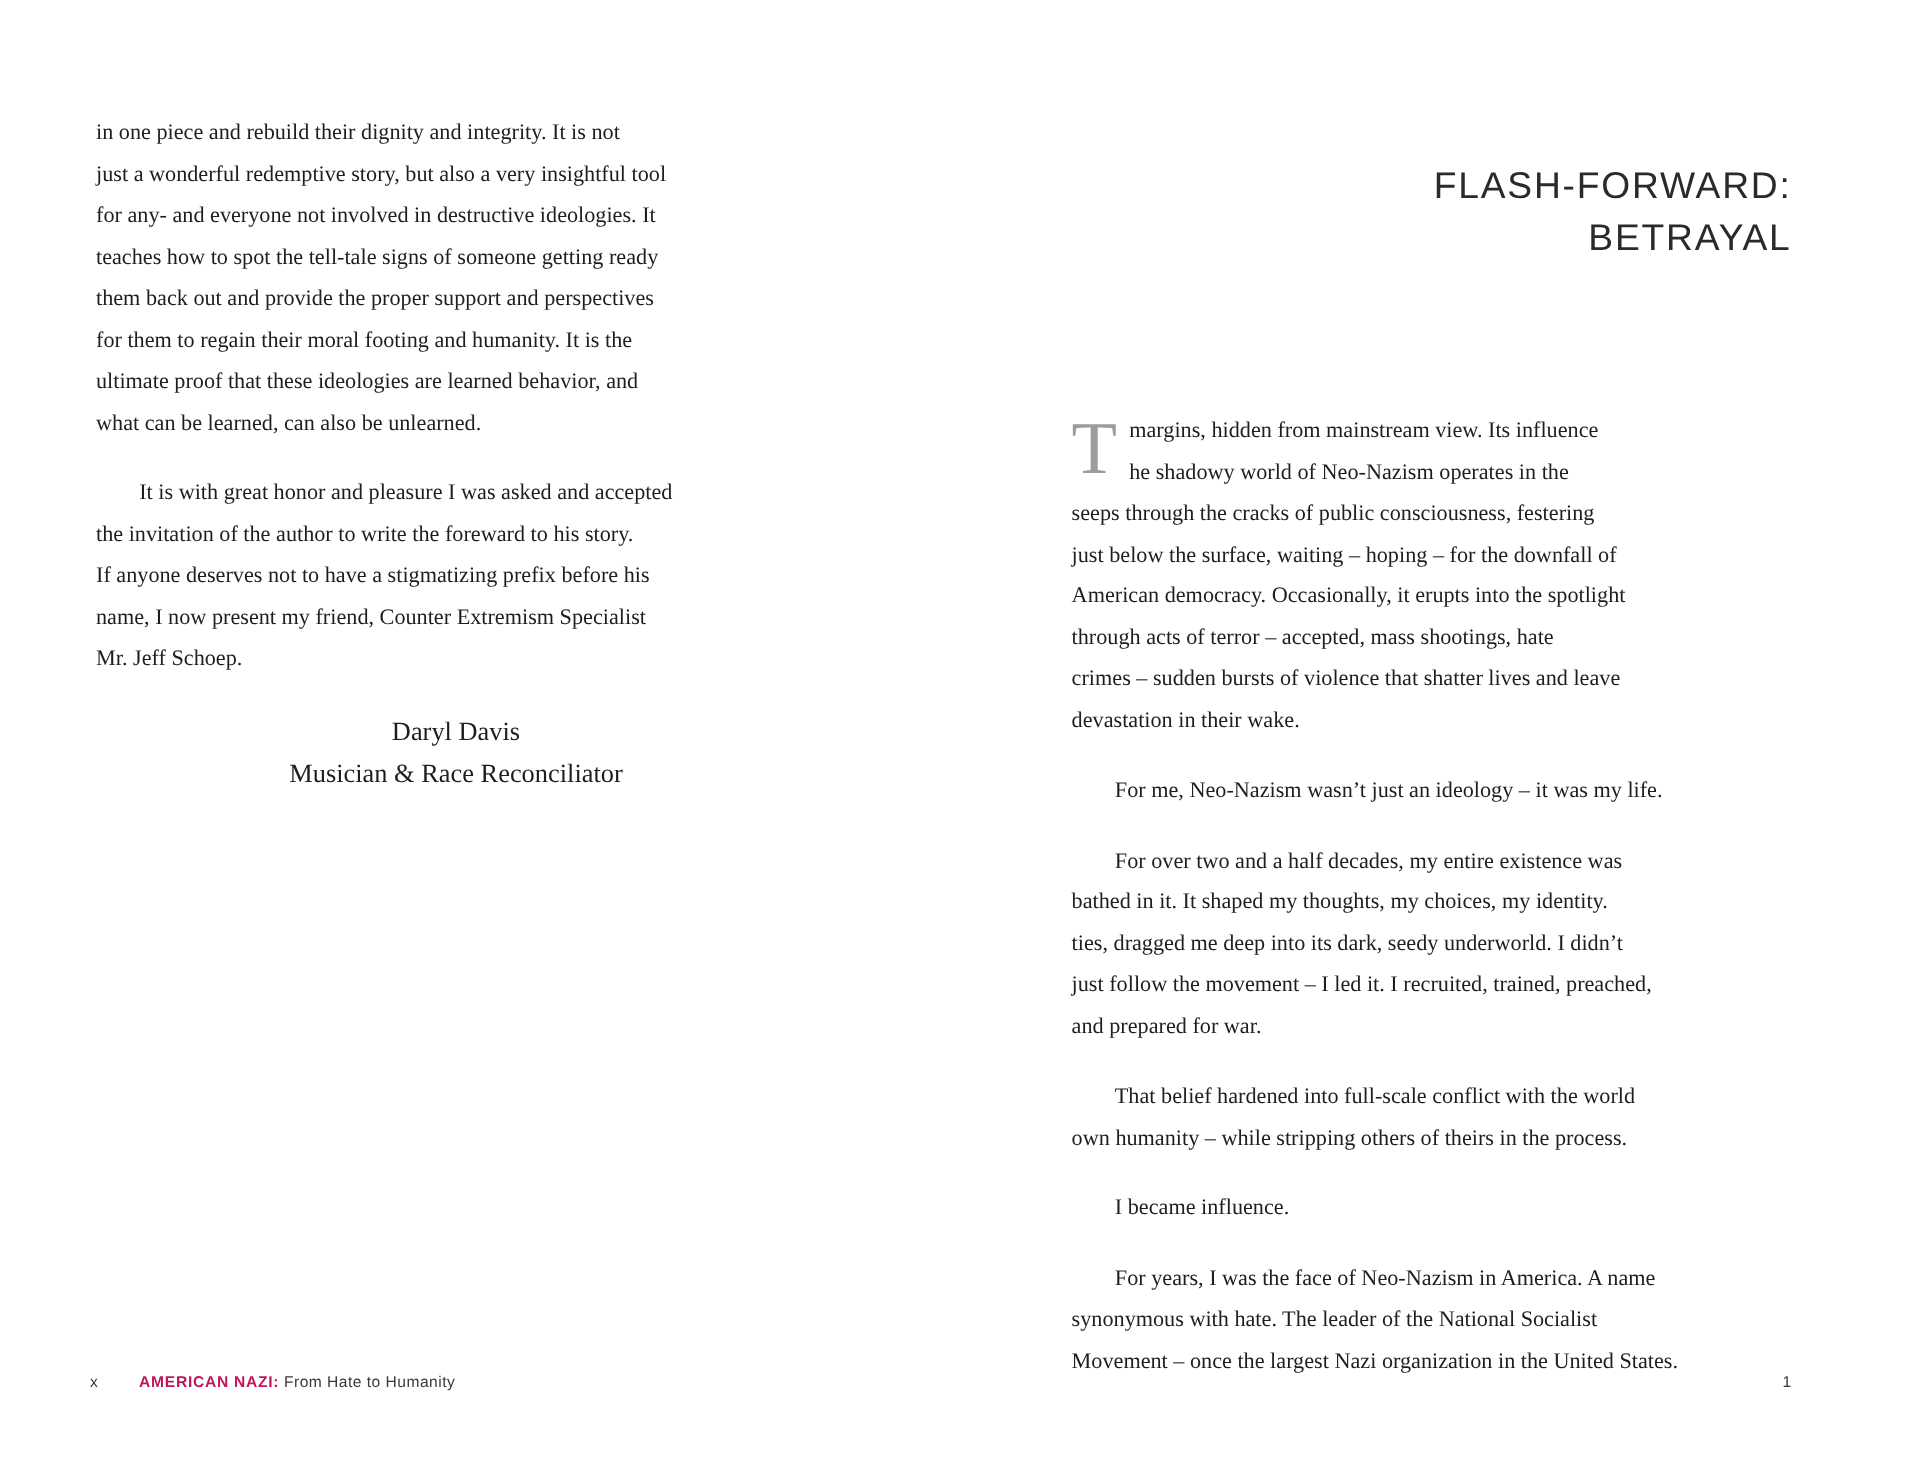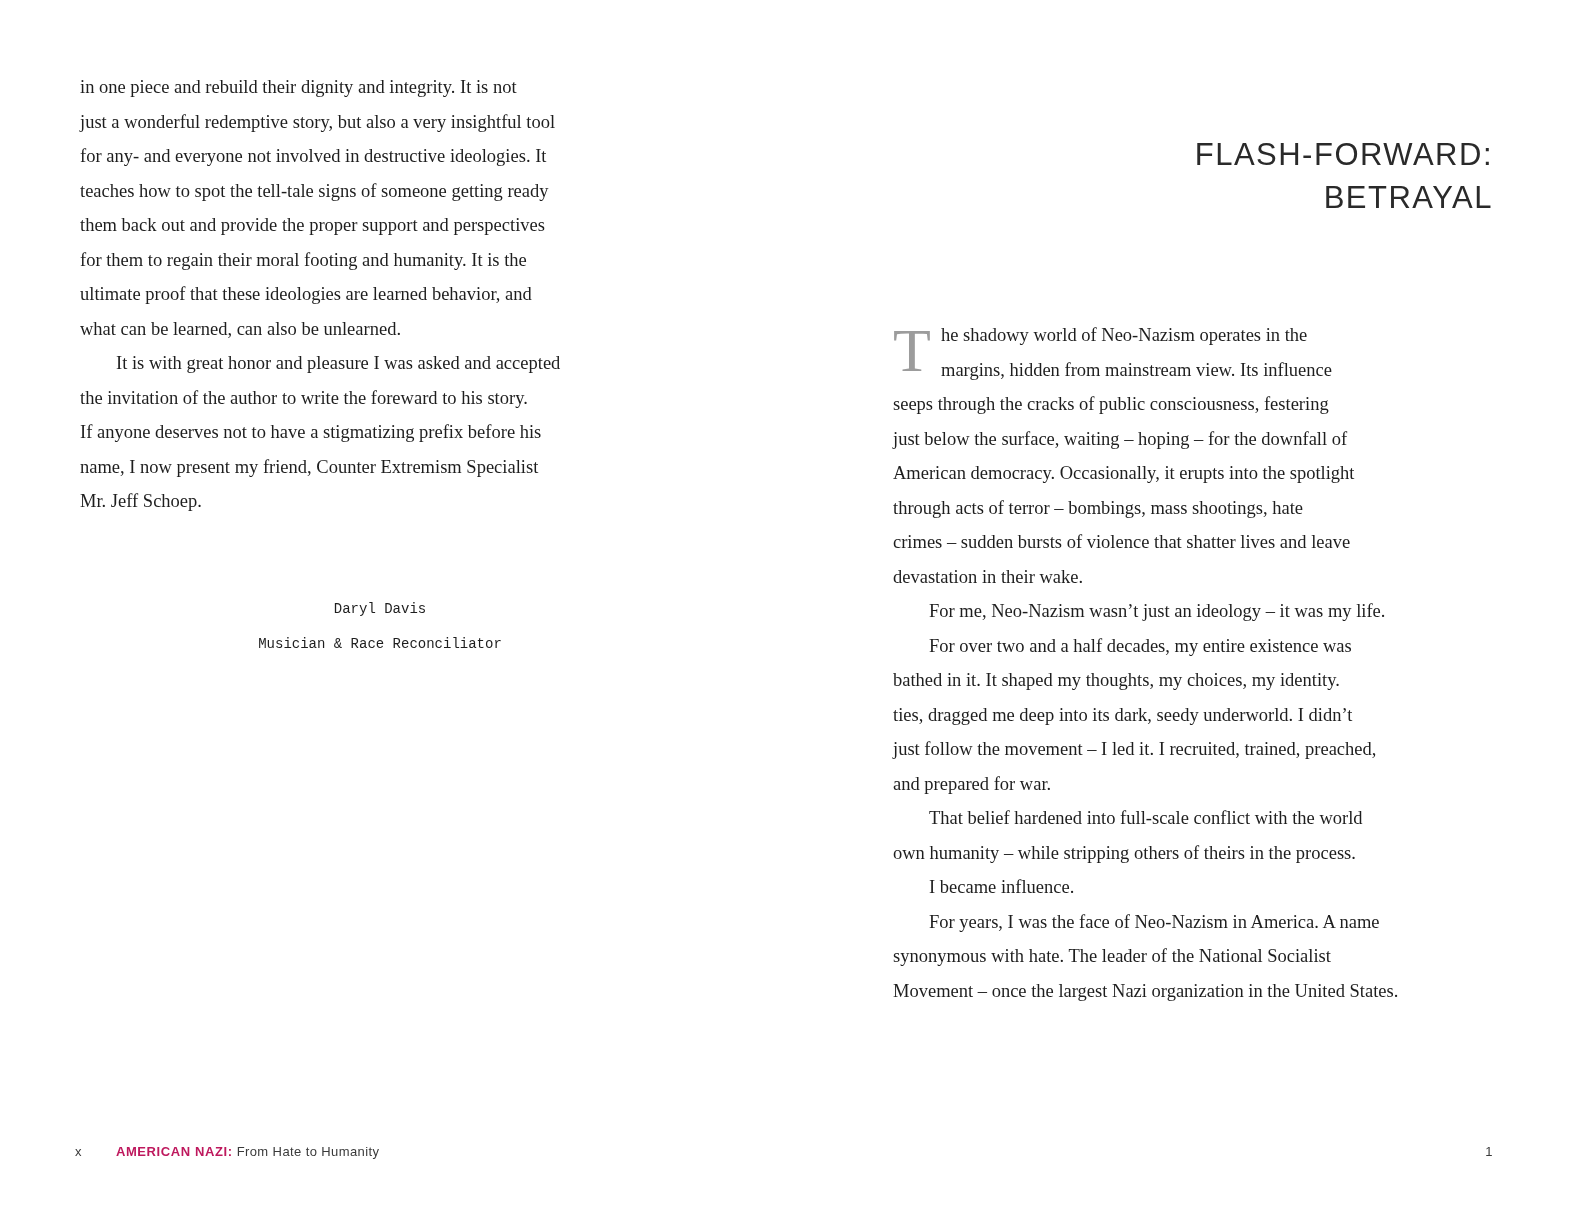--- a/index.html
+++ b/index.html
@@ -12,42 +12,41 @@
     color: #1e1e1e;
     overflow: hidden;
   }
   .body-text {
     position: absolute;
     font-size: 18.5px;
     line-height: 34.5px;
   }
   #left-body { left: 80px; top: 70px; width: 600px; }
   #right-body { left: 893px; top: 318px; width: 600px; }
-  .para { position: relative; }
+  .para { position: relative; margin-top: 24px; }
   .line { white-space: nowrap; }
   .line.indent { padding-left: 36px; }
   .line.dc-indent { margin-left: 48px; }
   .drop-cap {
     position: absolute;
     left: 0;
     top: 3px;
     font-size: 62px;
     line-height: 58px;
     color: #9c9c9c;
     font-family: "Liberation Serif", serif;
   }
   .signature {
     position: absolute;
     left: 80px;
     top: 592px;
     width: 600px;
     text-align: center;
-    font-size: 14px;
+    font-size: 22px;
     line-height: 35px;
-    font-family: Liberation Mono, monospace;
   }
   .chapter-label {
     position: absolute;
     left: 893px;
     top: 76px;
     width: 600px;
     text-align: center;
     font-family: "Liberation Sans", sans-serif;
     font-size: 19px;
     letter-spacing: 3.5px;
@@ -114,26 +113,26 @@
   <div class="footer left-footer">
     <span>x</span><span class="book-title-group"><span class="book-title-bold">AMERICAN NAZI:</span> <span>From Hate to Humanity</span></span>
   </div>
 
 
   <h1 class="chapter-title"><span>FLASH-FORWARD:</span><br><span>BETRAYAL</span></h1>
 
   <div class="body-text" id="right-body">
       <div class="para">
         <span class="drop-cap">T</span>
+        <div class="line dc-indent">margins, hidden from mainstream view. Its influence</div>
         <div class="line dc-indent">he shadowy world of Neo-Nazism operates in the</div>
-        <div class="line dc-indent">margins, hidden from mainstream view. Its influence</div>
         <div class="line">seeps through the cracks of public consciousness, festering</div>
         <div class="line">just below the surface, waiting – hoping – for the downfall of</div>
         <div class="line">American democracy. Occasionally, it erupts into the spotlight</div>
-        <div class="line">through acts of terror – bombings, mass shootings, hate</div>
+        <div class="line">through acts of terror – accepted, mass shootings, hate</div>
         <div class="line">crimes – sudden bursts of violence that shatter lives and leave</div>
         <div class="line">devastation in their wake.</div>
       </div>
       <div class="para">
         <div class="line indent">For me, Neo-Nazism wasn’t just an ideology – it was my life.</div>
       </div>
       <div class="para">
         <div class="line indent">For over two and a half decades, my entire existence was</div>
         <div class="line">bathed in it. It shaped my thoughts, my choices, my identity.</div>
         <div class="line">ties, dragged me deep into its dark, seedy underworld. I didn’t</div>

